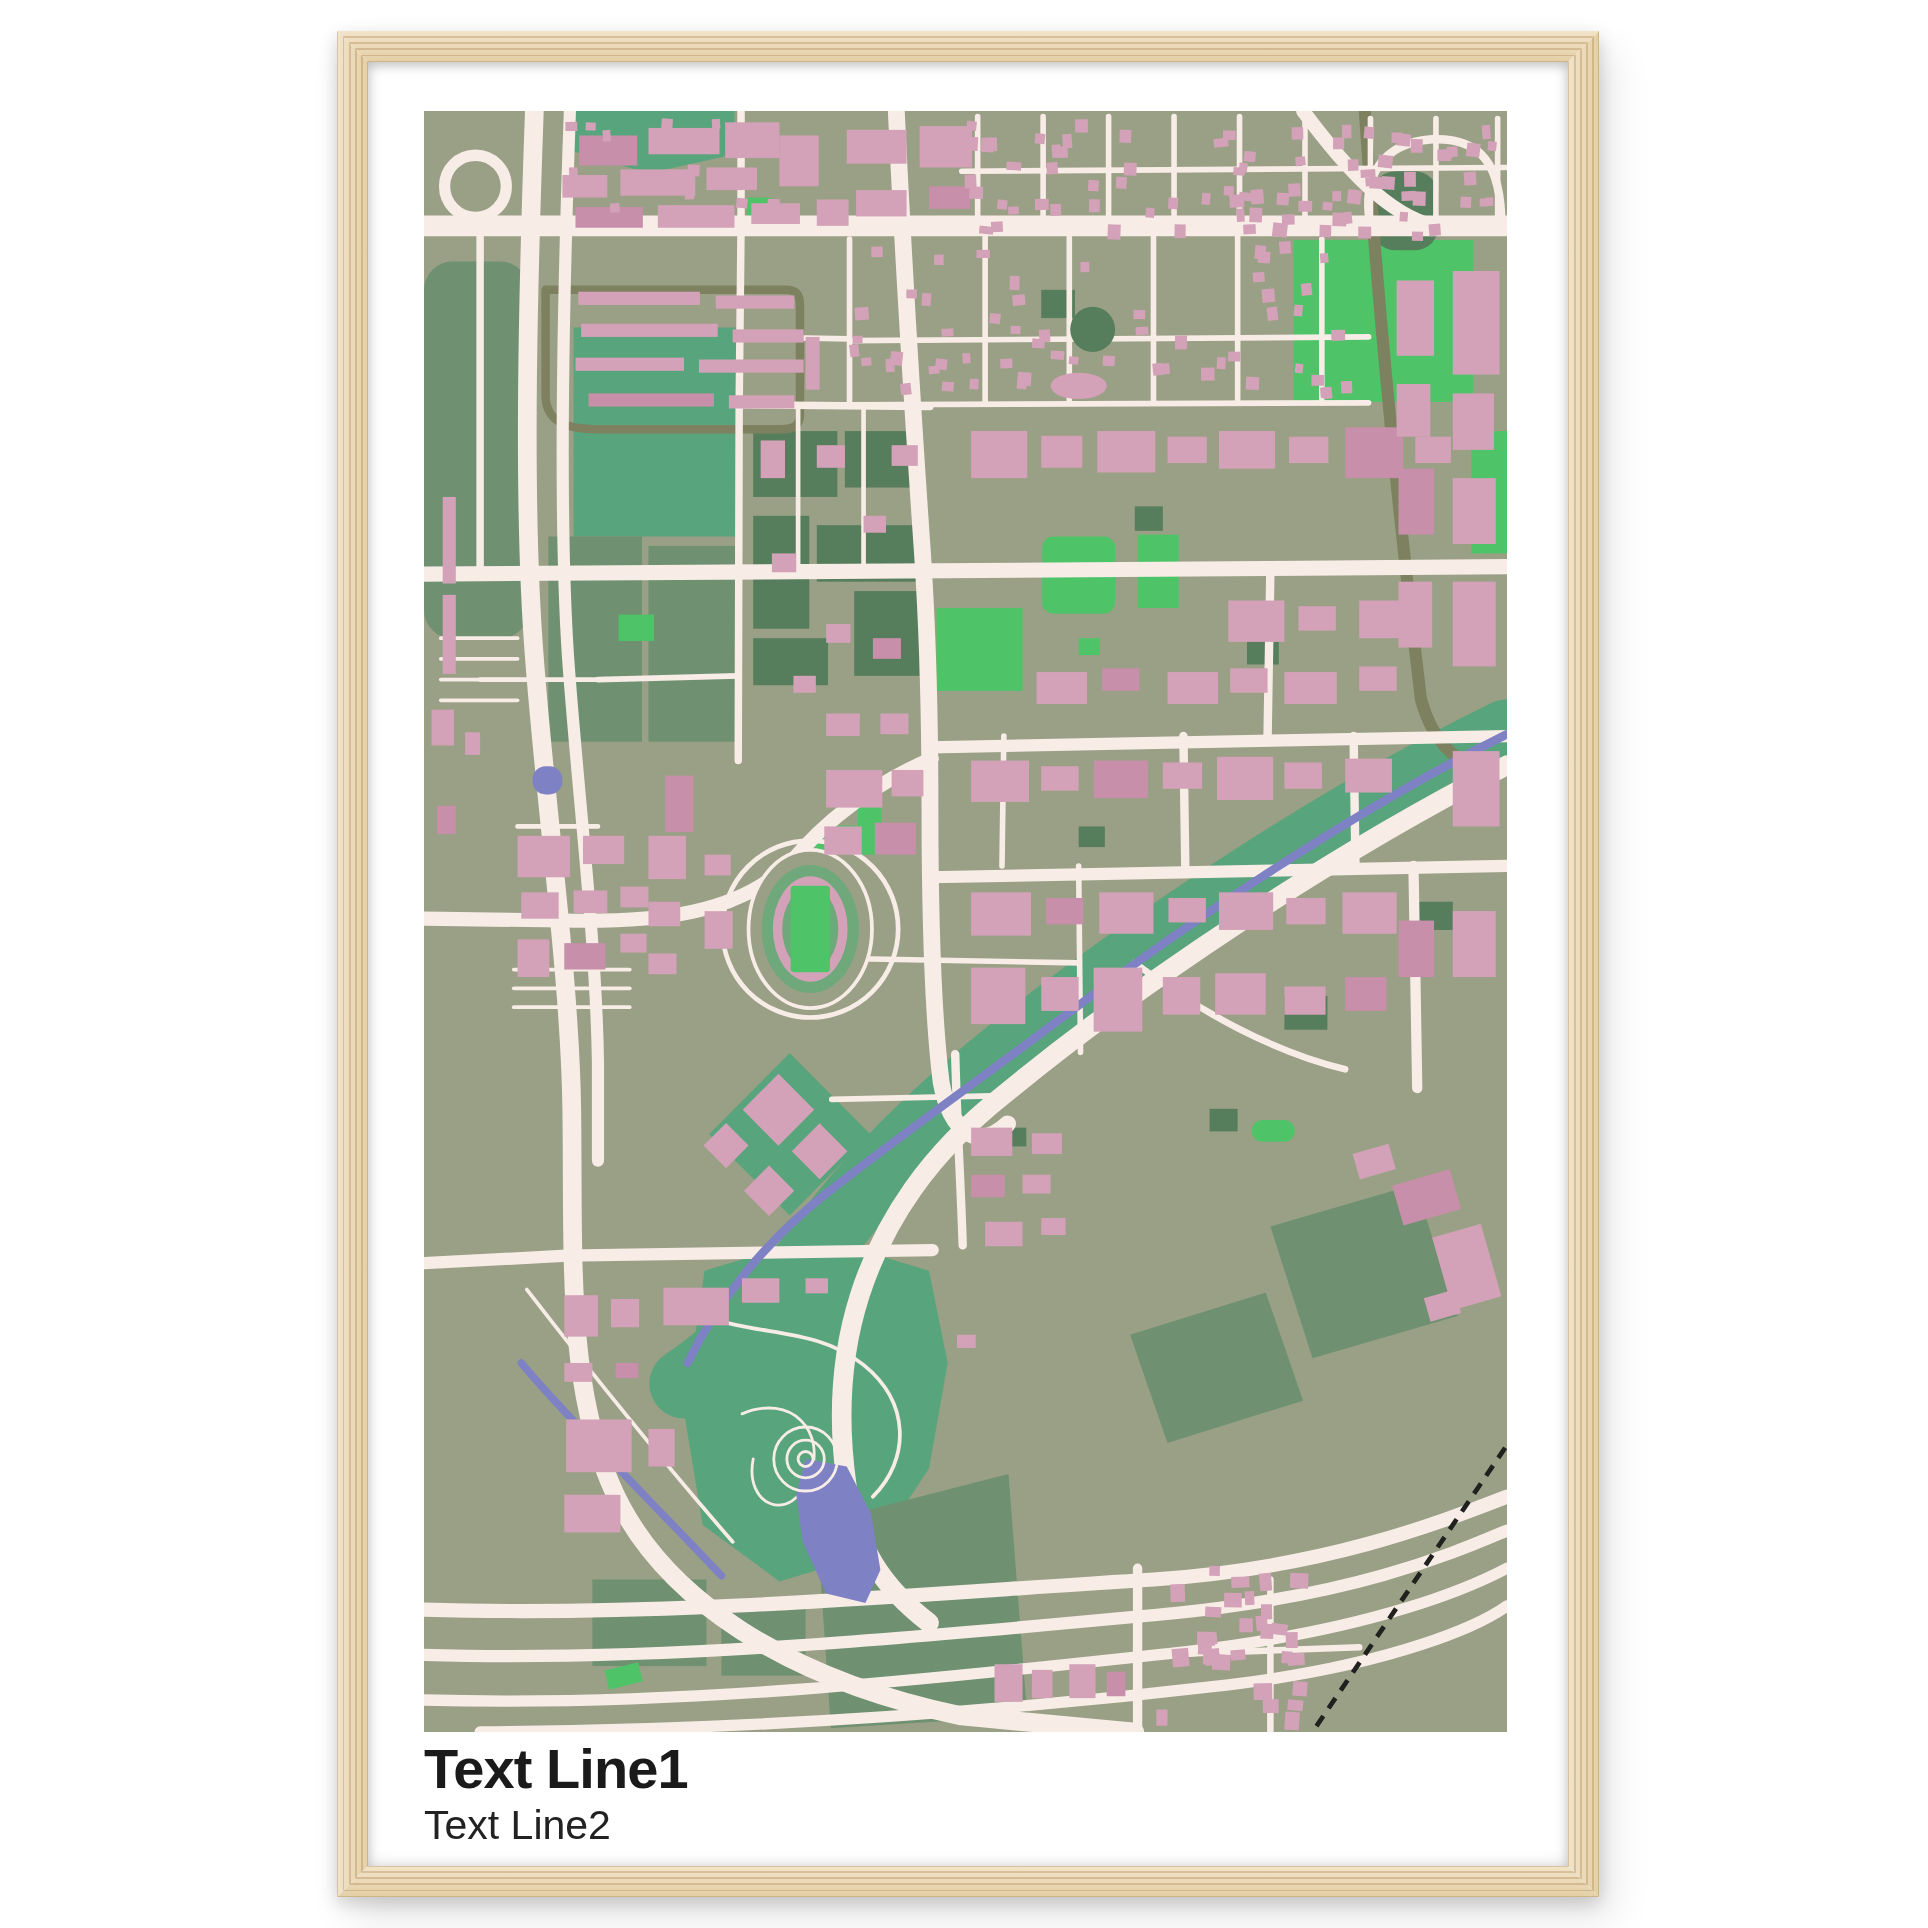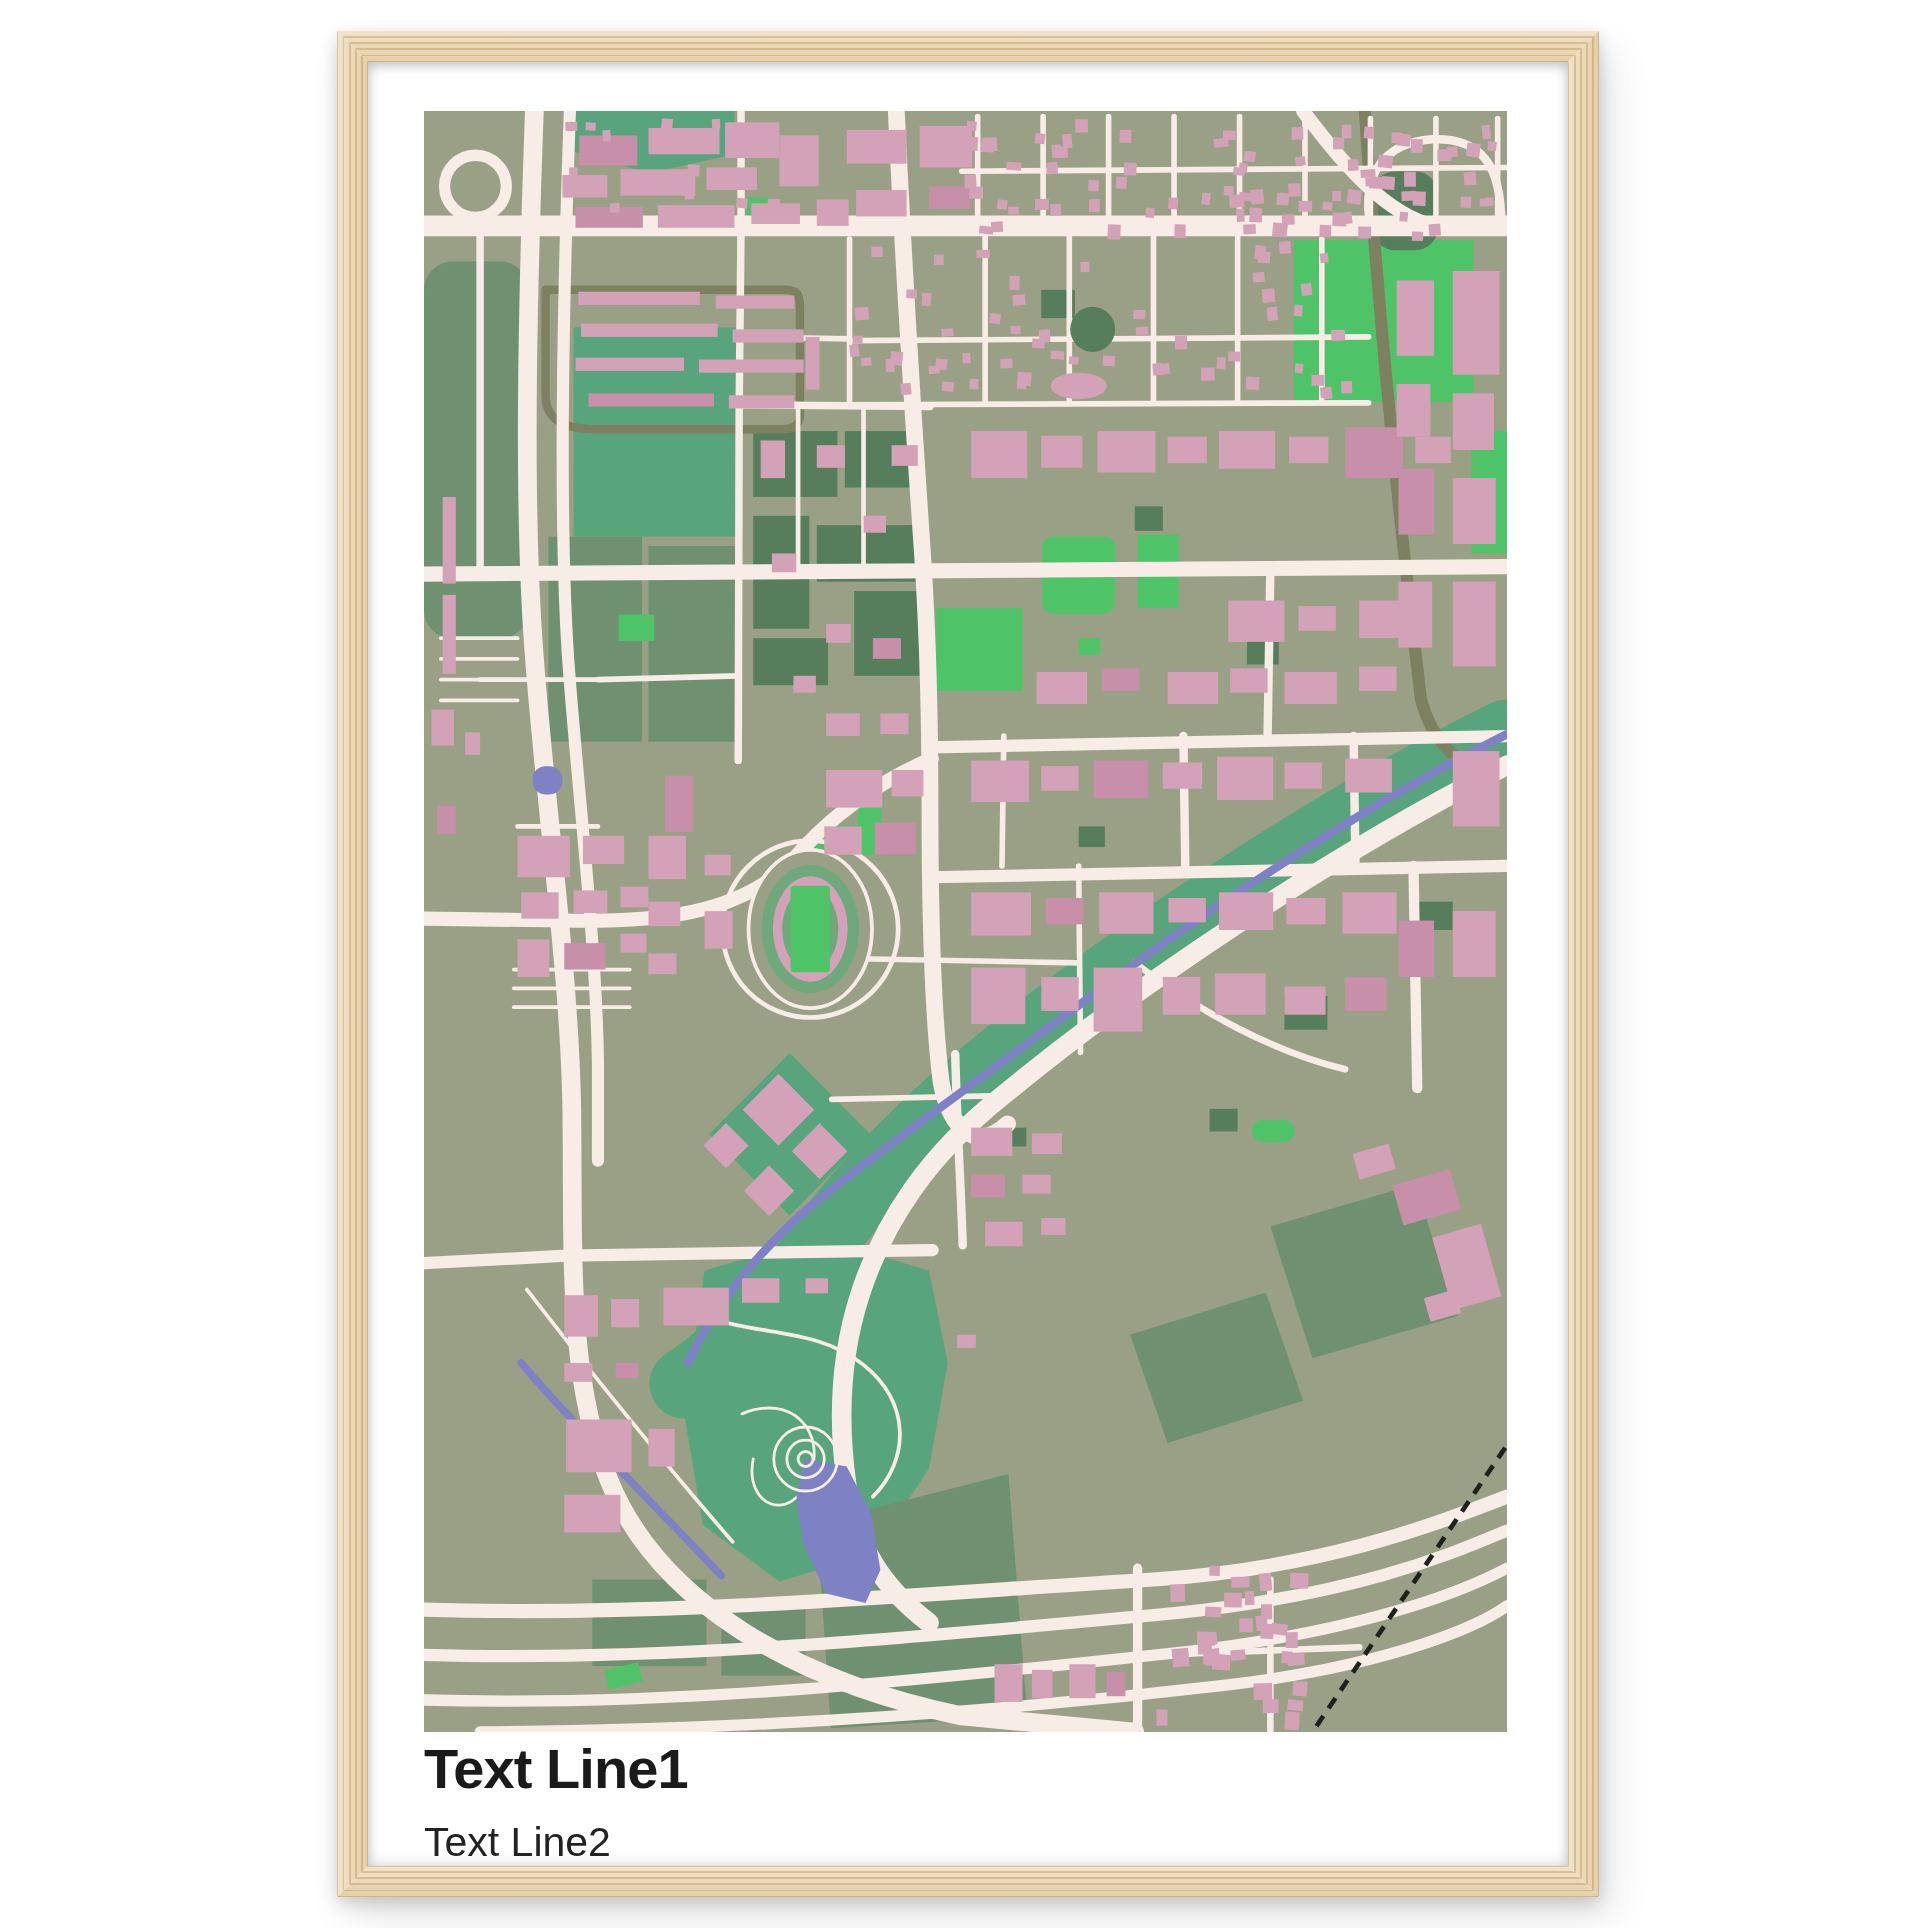--- a/index.html
+++ b/index.html
@@ -19,21 +19,21 @@
   .wt{top:0;clip-path:polygon(0 0,100% 0,calc(100% - 31px) 100%,31px 100%);}
   .wb{bottom:0;clip-path:polygon(31px 0,calc(100% - 31px) 0,100% 100%,0 100%);}
   .wl{left:0;clip-path:polygon(0 0,100% 31px,100% calc(100% - 31px),0 100%);}
   .wr{right:0;clip-path:polygon(0 31px,100% 0,100% 100%,0 calc(100% - 31px));}
   .poster{position:absolute;left:31px;top:31px;right:31px;bottom:31px;background:#ffffff;
           box-shadow:inset 0 0 15px rgba(0,0,0,.18), inset 0 4.7px 9.4px rgba(0,0,0,.12);}
   .map-area{position:absolute;left:56px;top:49px;width:1083px;height:1621px;}
   .map-area svg{display:block;width:100%;height:100%;}
   .caption{position:absolute;left:56px;top:1678px;color:#1a1a1a;}
   .title{font-size:56px;font-weight:700;letter-spacing:-0.9px;line-height:1.05;}
-  .subtitle{font-size:41px;font-weight:400;margin-top:22px;line-height:1.05;color:#222;}
+  .subtitle{font-size:41px;font-weight:400;margin-top:5px;line-height:1.05;color:#222;}
 </style>
 </head>
 <body>
 
 <div class="canvas">
   <div class="frame">
     <div class="wood h wt"></div>
     <div class="wood h wb"></div>
     <div class="wood v wl"></div>
     <div class="wood v wr"></div>

